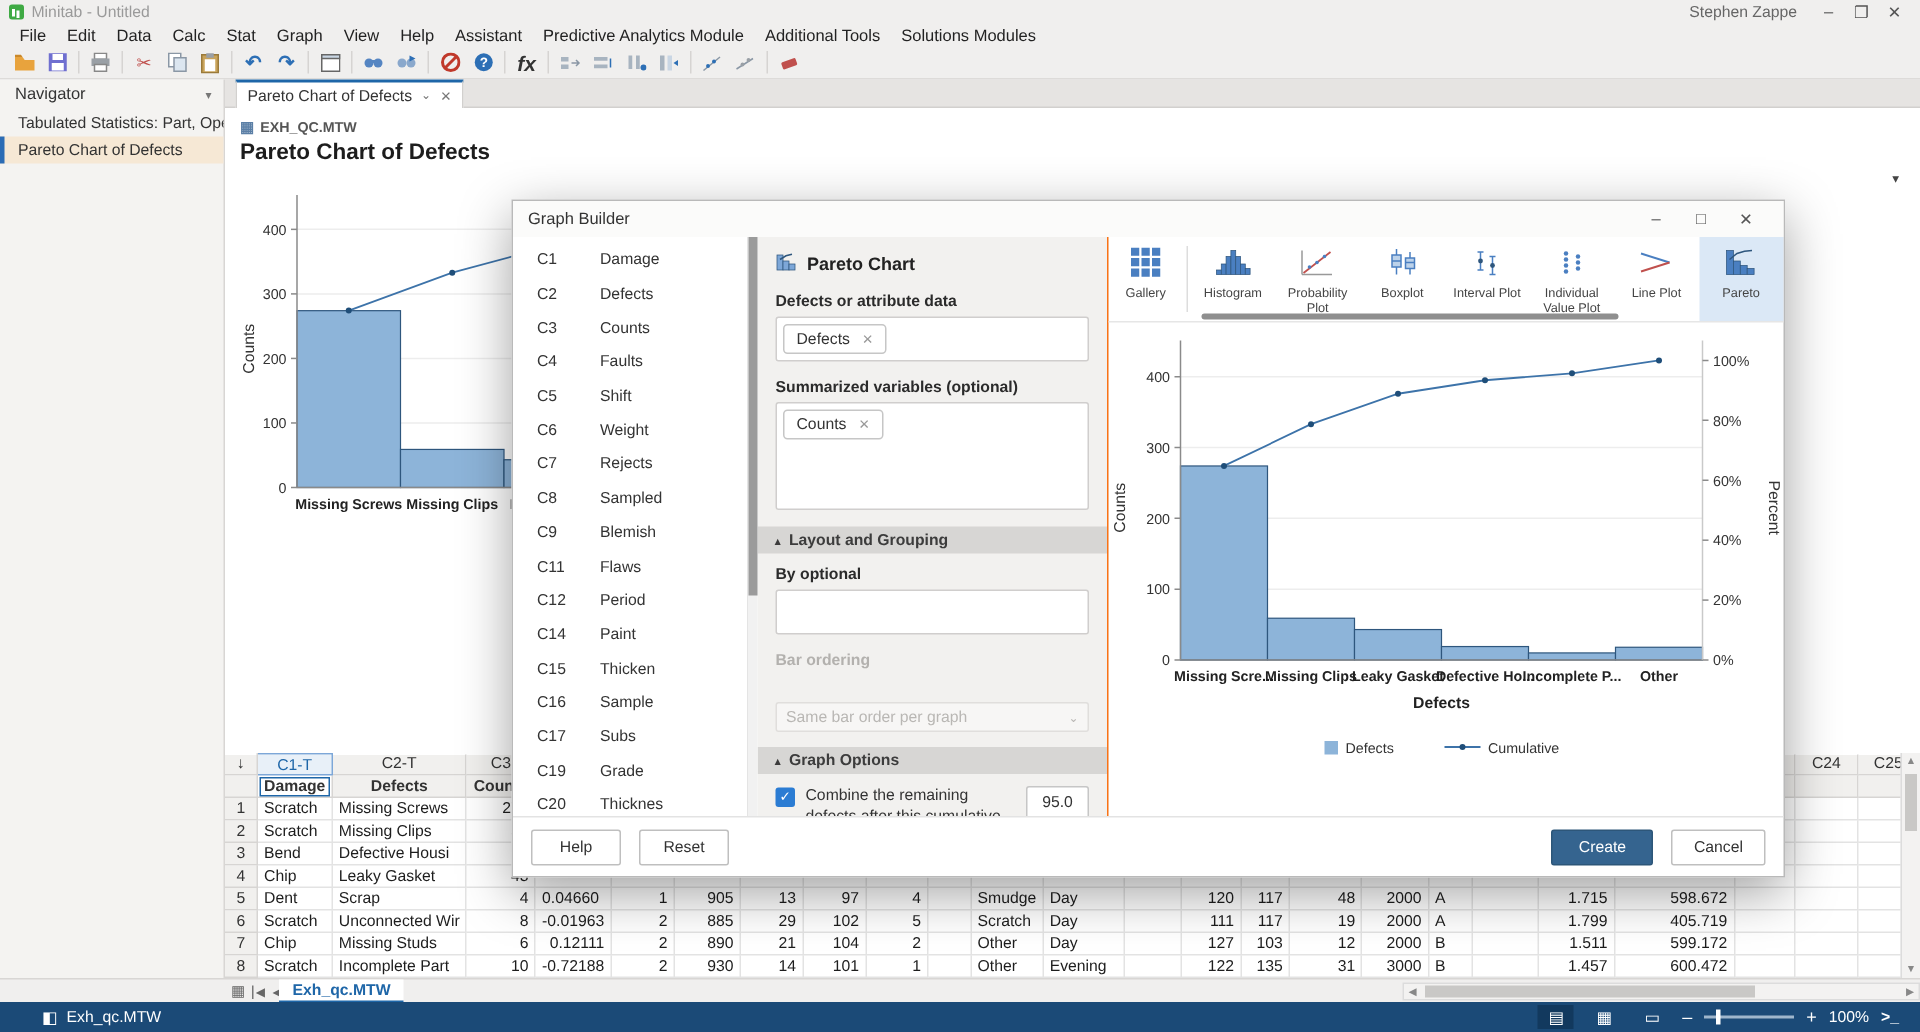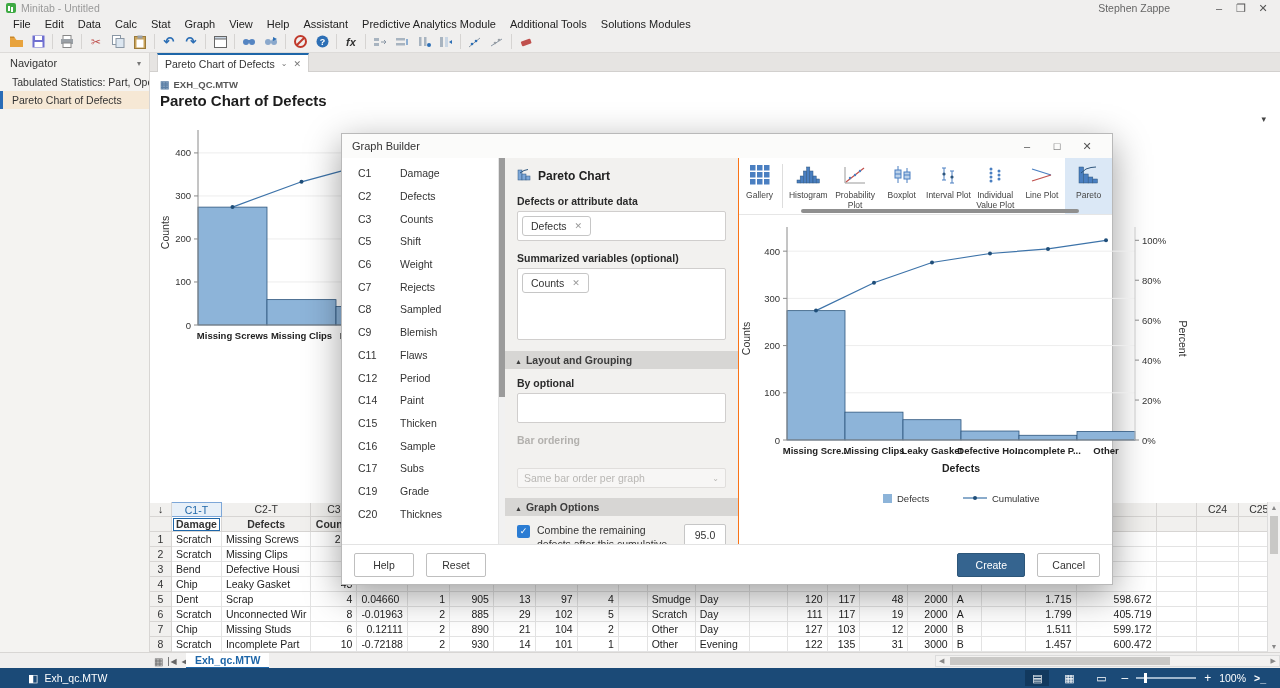--- a/index.html
+++ b/index.html
@@ -1,21 +1,21 @@
 <!DOCTYPE html>
 <html><head>
 <meta charset="utf-8">
 <style>
   * { box-sizing:border-box; margin:0; padding:0; }
   html,body { width:1280px; height:688px; overflow:hidden; font-family:"Liberation Sans", sans-serif; background:#f0efee; }
   .titlebar { height:16px; display:flex; align-items:center; padding:0 6px; font-size:10.5px; color:#9a9a9a; background:#f0efee; }
   .mt-logo { width:10px; height:10px; background:#3faa44; border-radius:2px; margin-right:5px; position:relative; }
   .mt-logo::after{ content:""; position:absolute; left:2px; bottom:2px; width:2px; height:5px; background:#fff; box-shadow:3px 1px 0 #fff; }
   .titlebar .spacer { flex:1; }
-  .titlebar .user { color:#666; margin-right:38px; }
+  .titlebar .user { color:#666; margin-right:10px; }
   .winbtn { color:#555; font-size:11px; width:22px; text-align:center; }
   .menubar { height:15px; display:flex; align-items:center; padding-left:6px; font-size:11px; color:#222; gap:0; }
   .menu-item { padding:0 7px; cursor:default; }
   .toolbar { height:22px; display:flex; align-items:center; padding-left:6px; gap:2px; border-bottom:1px solid #dddbd9; }
   .tb { width:20px; height:18px; display:flex; align-items:center; justify-content:center; font-size:12px; }
   .tb svg { display:block; }
   .tb-sep { width:1px; height:15px; background:#d6d4d2; margin:0 2px; }
   .main { position:relative; height:635px; }
   
   .navigator { position:absolute; left:0; top:0; width:150px; bottom:20px; background:#f4f3f1; border-right:1px solid #d8d6d4; }
@@ -55,21 +55,21 @@
   .hsb .ar { position:absolute; top:1px; font-size:7px; color:#888; }
   
   .statusbar { position:absolute; left:0; right:0; bottom:0; height:20px; background:#1b4a77; color:#fff; display:flex; align-items:center; font-size:10.5px; }
   .sb-ic { margin:0 6px 0 28px; font-size:11px; }
   .sb-right { margin-left:auto; display:flex; align-items:center; gap:8px; padding-right:14px; }
   .sb-btn { width:24px; height:16px; display:flex; align-items:center; justify-content:center; font-size:11px; }
   .sb-btn.active { background:#12395e; }
   .zoom-track { width:60px; height:2px; background:#9fb6cc; position:relative; }
   .zoom-thumb { position:absolute; left:8px; top:-4px; width:3px; height:10px; background:#fff; }
   
-  .dialog { position:absolute; left:341px; top:80px; width:772px; height:452px; background:#fff; border:1px solid #b9b9b9; box-shadow:0 10px 34px rgba(0,0,0,.38); display:flex; flex-direction:column;justify-content:center; }
+  .dialog { position:absolute; left:341px; top:80px; width:849px; height:452px; background:#fff; border:1px solid #b9b9b9; box-shadow:0 10px 34px rgba(0,0,0,.38); display:flex; flex-direction:column;justify-content:center; }
   .dlg-title { height:24px; display:flex; align-items:center; padding:0 10px; font-size:11px; color:#333; background:#fbfbfa; }
   .dlg-title .spacer{flex:1}
   .dlg-wbtn { width:30px; text-align:center; color:#555; font-size:11px; }
   .dlg-body { flex:1; display:flex; min-height:0; }
   .col-list { width:157px; overflow:hidden; border-right:1px solid #e4e4e4; padding-top:4px; }
   .col-row { display:flex; height:22.7px; align-items:center; font-size:10.5px; color:#333; }
   .col-row .cid { width:58px; padding-left:16px; }
   .list-sb { width:6px; background:#f1f1f1; position:relative; }
   .list-sb .thumb { position:absolute; top:0; left:0; right:0; height:62%; background:#9b9b9b; }
   .panel { width:234px; background:#f2f1ef; overflow:hidden; font-size:10.5px; color:#333; padding:8px 12px 0; border-right:1px solid #f97316; }
@@ -204,21 +204,21 @@
       </svg>
     </span>
     <span class="tb">
       <svg width="13" height="13">
         <circle cx="6.5" cy="6.5" r="6" fill="#2d6fb5"></circle>
         <text x="6.5" y="9.5" font-size="9" fill="#fff" text-anchor="middle" font-weight="bold">?</text>
       </svg>
     </span>
     <span class="tb-sep"></span>
     <span class="tb">
-      <span style="font-style:italic;color:#333;font-size:11px;font-weight:bold">fx</span>
+      <span style="font-style:italic;color:#333;font-size:14px;font-weight:bold">fx</span>
     </span>
     <span class="tb-sep"></span>
     <span class="tb">
       <svg width="14" height="12">
         <rect x="1" y="2" width="5" height="3" fill="#a8b4c0"></rect>
         <rect x="1" y="7" width="5" height="3" fill="#a8b4c0"></rect>
         <path d="M8 6h5m-2-2l2 2-2 2" stroke="#8a97a5" fill="none"></path>
       </svg>
     </span>
     <span class="tb">
@@ -693,20 +693,24 @@
             <span class="cid">C1</span>
             <span class="cname">Damage</span>
           </div>
           <div class="col-row">
             <span class="cid">C2</span>
             <span class="cname">Defects</span>
           </div>
           <div class="col-row">
             <span class="cid">C3</span>
             <span class="cname">Counts</span>
+          </div>
+          <div class="col-row">
+            <span class="cid">C4</span>
+            <span class="cname">Faults</span>
           </div>
           <div class="col-row">
             <span class="cid">C5</span>
             <span class="cname">Shift</span>
           </div>
           <div class="col-row">
             <span class="cid">C6</span>
             <span class="cname">Weight</span>
           </div>
           <div class="col-row">

